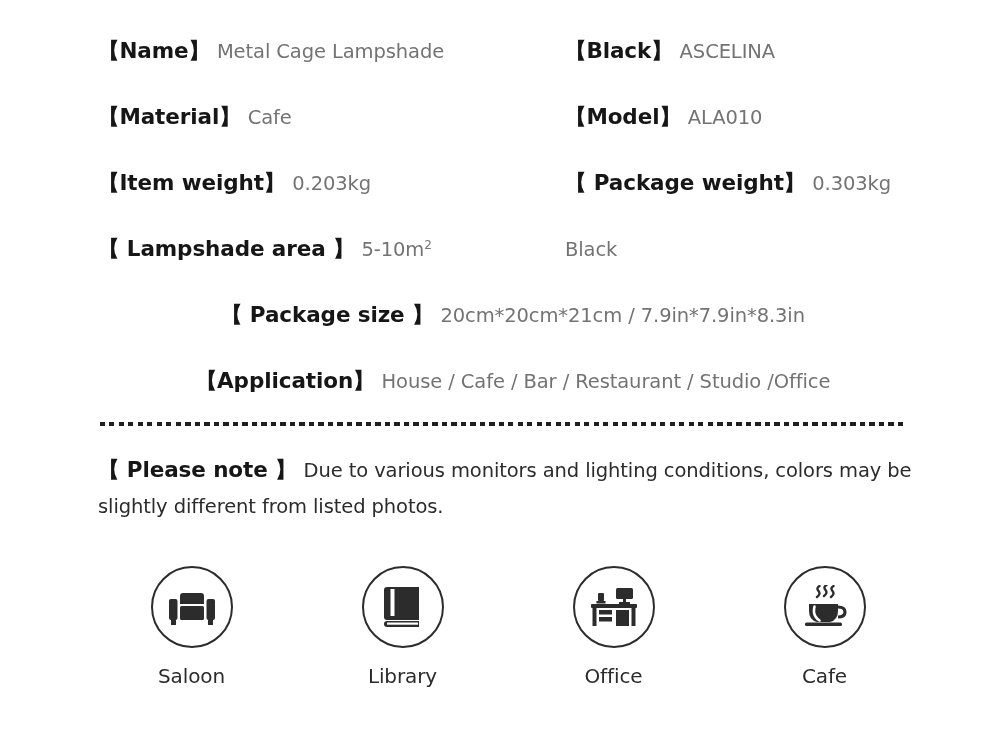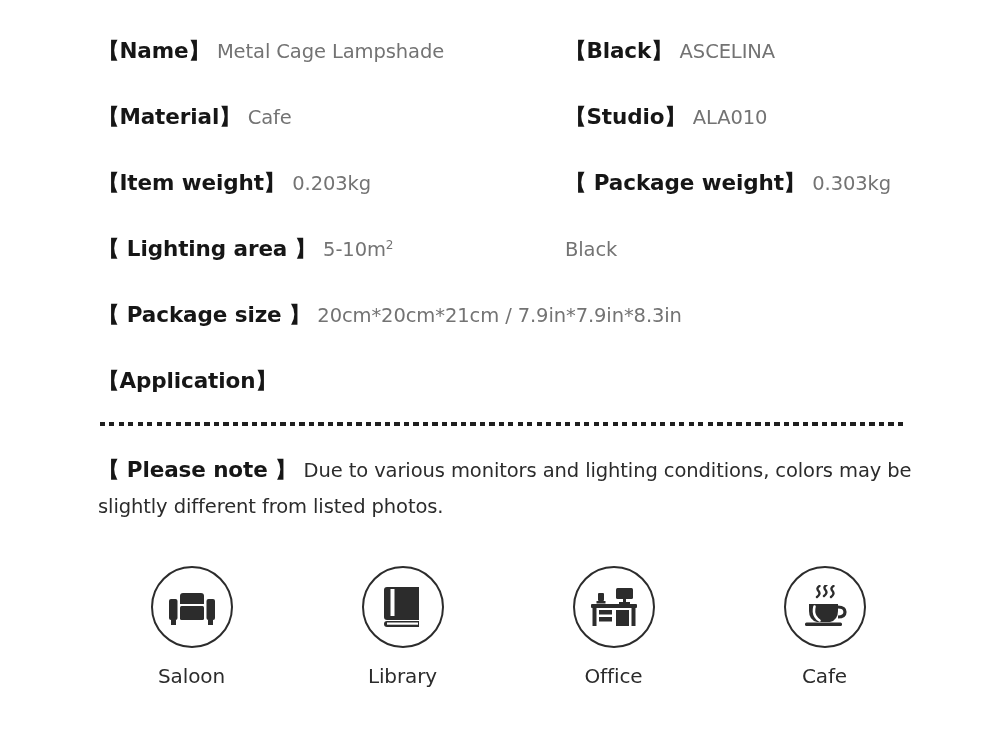--- a/index.html
+++ b/index.html
@@ -36,21 +36,21 @@
     align-items: baseline;
     height: 66px;
   }
   .spec-cell {
     display: flex;
     align-items: baseline;
     white-space: nowrap;
   }
   .spec-cell.col-left  { width: 467px; flex: 0 0 467px; }
   .spec-cell.col-right { flex: 1 1 auto; }
-  .spec-cell.col-full  { width: 100%; }
+  .spec-cell.col-full  { width: 100%; justify-content: center; }
 
   .spec-label {
     font-weight: bold;
     font-size: 21.5px;
     letter-spacing: -0.1px;
     color: #161616;
     margin-right: 7px;
   }
   .spec-value {
     font-weight: normal;
@@ -143,56 +143,57 @@
         <span class="spec-value">ASCELINA</span>
       </div>
     </div>
 
     <div class="spec-row">
       <div class="spec-cell col-left">
         <span class="spec-label">【Material】</span>
         <span class="spec-value">Cafe</span>
       </div>
       <div class="spec-cell col-right">
-        <span class="spec-label">【Studio】</span>
+        <span class="spec-label">【Model】</span>
         <span class="spec-value">ALA010</span>
       </div>
     </div>
 
     <div class="spec-row">
       <div class="spec-cell col-left">
         <span class="spec-label">【Item weight】</span>
         <span class="spec-value">0.203kg</span>
       </div>
       <div class="spec-cell col-right">
         <span class="spec-label">【 Package weight】</span>
         <span class="spec-value">0.303kg</span>
       </div>
     </div>
 
     <div class="spec-row">
       <div class="spec-cell col-left">
-        <span class="spec-label">【 Lighting area 】</span>
+        <span class="spec-label">【 Lampshade area 】</span>
         <span class="spec-value"><span>5-10m</span><sup>2</sup></span>
       </div>
       <div class="spec-cell col-right">
         <span class="spec-value">Black</span>
       </div>
     </div>
 
     <div class="spec-row">
       <div class="spec-cell col-full">
         <span class="spec-label">【 Package size 】</span>
         <span class="spec-value">20cm*20cm*21cm / 7.9in*7.9in*8.3in</span>
       </div>
     </div>
 
     <div class="spec-row">
       <div class="spec-cell col-full">
         <span class="spec-label">【Application】</span>
+        <span class="spec-value">House / Cafe / Bar / Restaurant / Studio /Office</span>
       </div>
     </div>
 
   </div>
 
   <div class="divider"></div>
 
   <div class="note">
     <span class="spec-label">【 Please note 】</span><span>Due to various monitors and lighting conditions, colors may be slightly different from listed photos.</span>
   </div>

